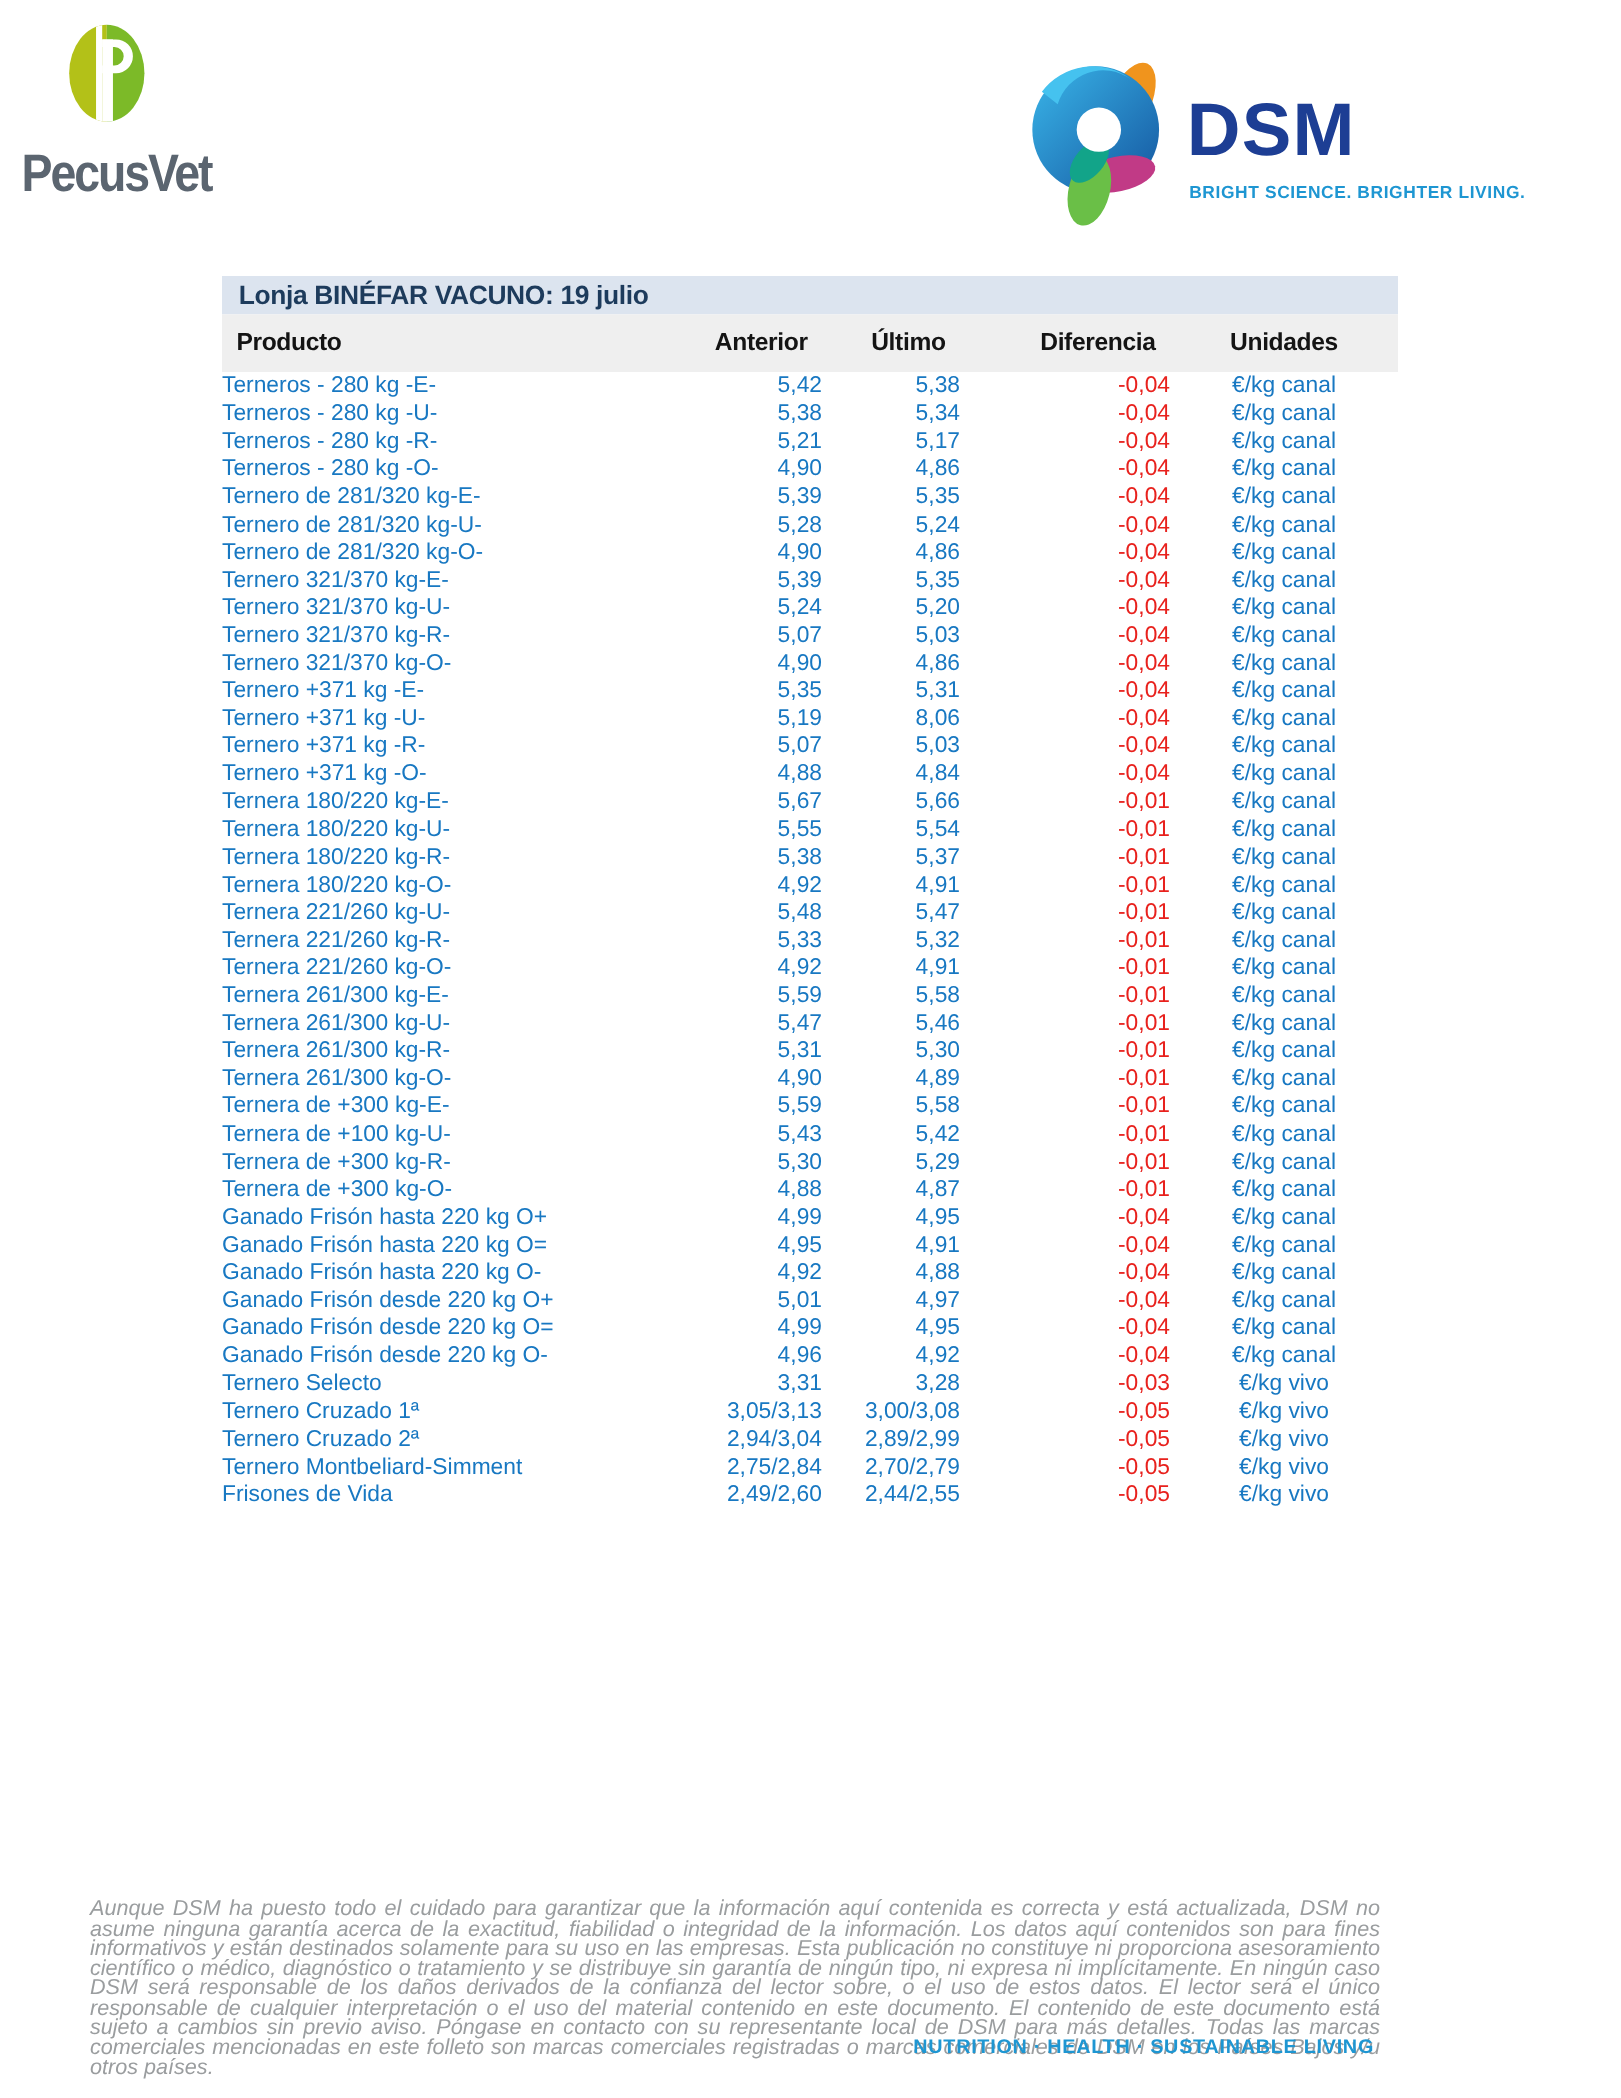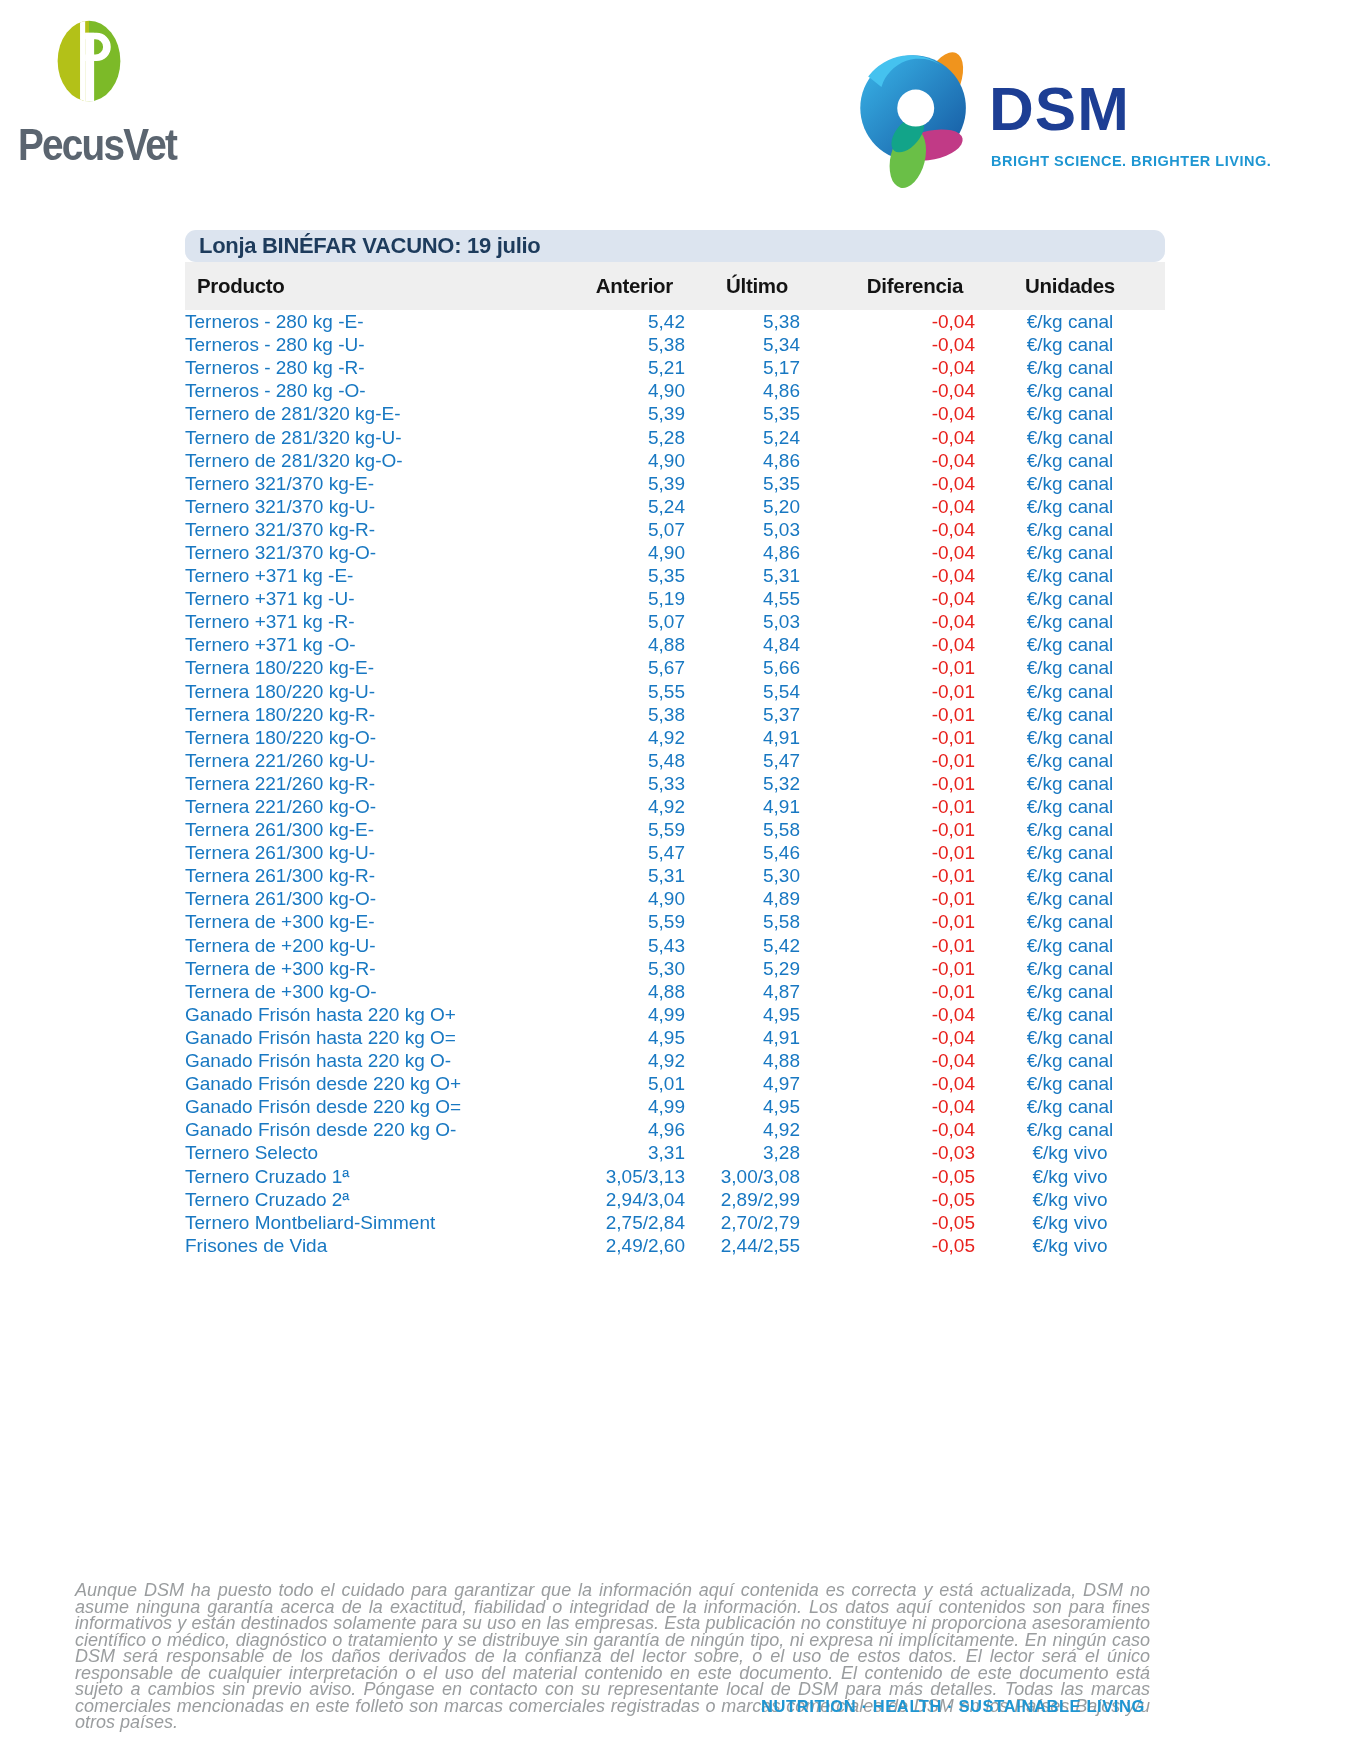--- a/index.html
+++ b/index.html
@@ -17,21 +17,21 @@
   .dsm-logo { position:absolute; left:855px; top:38px; width:420px; height:150px; }
   .dsm-swirl { position:absolute; left:0; top:4px; width:132px; height:148px; }
   .dsm-word { position:absolute; left:134px; top:40px; font-size:62px; font-weight:bold;
     color:#1d3e94; letter-spacing:1px; line-height:1; }
   .dsm-tagline { position:absolute; left:136px; top:115px; font-size:14.5px; font-weight:bold;
     color:#1e96d2; letter-spacing:.5px; white-space:nowrap; }
 
   
   .table-wrap { position:absolute; left:185px; top:230px; width:980px; }
   .table-title { background:#dce4ef; color:#1d3b5c; font-weight:bold; font-size:22px;
-    height:32px; line-height:32px; padding-left:14px; letter-spacing:-.3px;border-radius:11px; }
+    height:32px; line-height:32px; padding-left:14px; letter-spacing:-.3px; }
   table.price-table { width:100%; border-collapse:collapse; table-layout:fixed; }
   table.price-table thead th { background:#efefef; color:#141414; font-weight:bold;
     font-size:20.5px; height:30px; padding:12px; letter-spacing:-.3px; }
   th.c-producto { text-align:left; padding-left:14px; width:370px; }
   th.c-anterior { text-align:right; width:130px; }
   th.c-ultimo { text-align:right; width:115px; }
   th.c-diferencia { text-align:right; width:175px; }
   th.c-unidades { text-align:center; width:190px; }
   table.price-table td { height:23.1px; font-size:19px; line-height:1; padding:0;
     white-space:nowrap; overflow:hidden; }
@@ -184,21 +184,21 @@
           <tr>
             <td class="producto">Ternero +371 kg -E-</td>
             <td class="anterior">5,35</td>
             <td class="ultimo">5,31</td>
             <td class="diferencia">-0,04</td>
             <td class="unidades">€/kg canal</td>
           </tr>
           <tr>
             <td class="producto">Ternero +371 kg -U-</td>
             <td class="anterior">5,19</td>
-            <td class="ultimo">4,55</td>
+            <td class="ultimo">8,06</td>
             <td class="diferencia">-0,04</td>
             <td class="unidades">€/kg canal</td>
           </tr>
           <tr>
             <td class="producto">Ternero +371 kg -R-</td>
             <td class="anterior">5,07</td>
             <td class="ultimo">5,03</td>
             <td class="diferencia">-0,04</td>
             <td class="unidades">€/kg canal</td>
           </tr>
@@ -287,21 +287,21 @@
             <td class="unidades">€/kg canal</td>
           </tr>
           <tr>
             <td class="producto">Ternera de +300 kg-E-</td>
             <td class="anterior">5,59</td>
             <td class="ultimo">5,58</td>
             <td class="diferencia">-0,01</td>
             <td class="unidades">€/kg canal</td>
           </tr>
           <tr>
-            <td class="producto">Ternera de +200 kg-U-</td>
+            <td class="producto">Ternera de +100 kg-U-</td>
             <td class="anterior">5,43</td>
             <td class="ultimo">5,42</td>
             <td class="diferencia">-0,01</td>
             <td class="unidades">€/kg canal</td>
           </tr>
           <tr>
             <td class="producto">Ternera de +300 kg-R-</td>
             <td class="anterior">5,30</td>
             <td class="ultimo">5,29</td>
             <td class="diferencia">-0,01</td>

